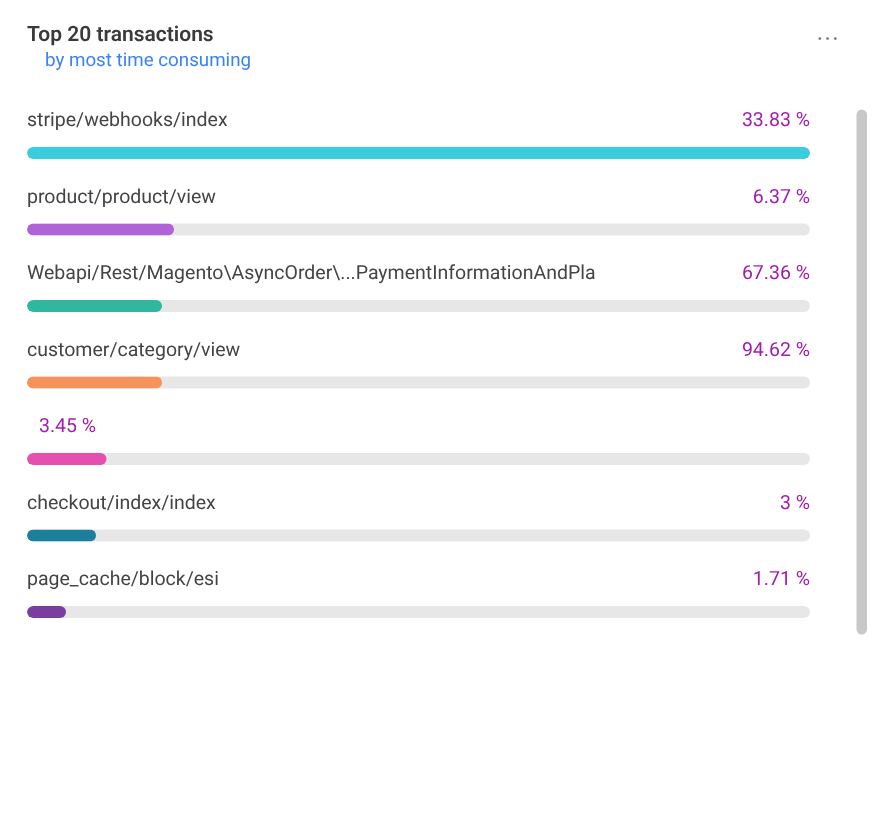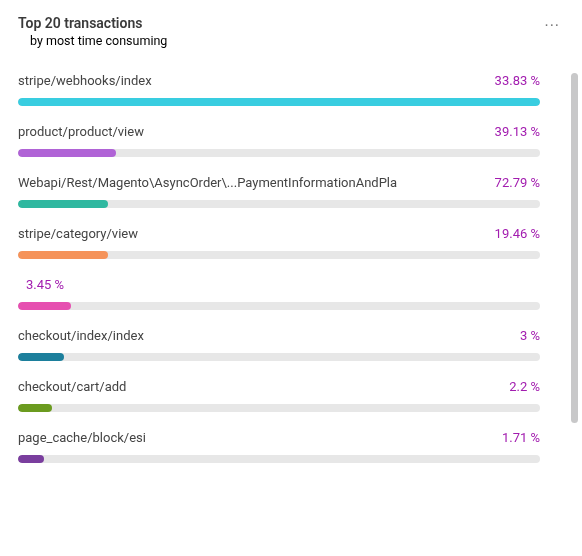--- a/index.html
+++ b/index.html
@@ -32,21 +32,21 @@
       flex-direction: column;
     }
     .title {
       font-size: 14px;
       font-weight: 600;
       color: #3a3a3a;
       line-height: 1.3;
     }
     .subtitle {
       font-size: 12.5px;
-      color: #000000;
+      color: #3b82f6;
       line-height: 1.3;
       margin-top: 1px;
       padding-left: 12px;
     }
     .menu-icon {
       color: #777;
       font-size: 16px;
       line-height: 1;
       padding: 2px 4px;
       cursor: pointer;
@@ -126,39 +126,39 @@
             <div class="row-label">stripe/webhooks/index</div>
             <div class="row-value">33.83 %</div>
           </div>
           <div class="bar-track">
             <div class="bar-fill" style="width: 100%; background: rgb(57, 205, 224);"></div>
           </div>
         </div>
         <div class="row">
           <div class="row-head">
             <div class="row-label">product/product/view</div>
-            <div class="row-value">39.13 %</div>
+            <div class="row-value">6.37 %</div>
           </div>
           <div class="bar-track">
             <div class="bar-fill" style="width: 18.8294%; background: rgb(176, 99, 214);"></div>
           </div>
         </div>
         <div class="row">
           <div class="row-head">
             <div class="row-label">Webapi/Rest/Magento\AsyncOrder\...PaymentInformationAndPla</div>
-            <div class="row-value">72.79 %</div>
+            <div class="row-value">67.36 %</div>
           </div>
           <div class="bar-track">
             <div class="bar-fill" style="width: 17.2037%; background: rgb(47, 184, 160);"></div>
           </div>
         </div>
         <div class="row">
           <div class="row-head">
-            <div class="row-label">stripe/category/view</div>
-            <div class="row-value">19.46 %</div>
+            <div class="row-label">customer/category/view</div>
+            <div class="row-value">94.62 %</div>
           </div>
           <div class="bar-track">
             <div class="bar-fill" style="width: 17.1741%; background: rgb(245, 147, 90);"></div>
           </div>
         </div>
         <div class="row">
           <div class="row-head">
             <div class="row-value">3.45 %</div>
           </div>
           <div class="bar-track">
@@ -169,29 +169,20 @@
           <div class="row-head">
             <div class="row-label">checkout/index/index</div>
             <div class="row-value">3 %</div>
           </div>
           <div class="bar-track">
             <div class="bar-fill" style="width: 8.86787%; background: rgb(28, 127, 156);"></div>
           </div>
         </div>
         <div class="row">
           <div class="row-head">
-            <div class="row-label">checkout/cart/add</div>
-            <div class="row-value">2.2 %</div>
-          </div>
-          <div class="bar-track">
-            <div class="bar-fill" style="width: 6.5031%; background: rgb(107, 155, 31);"></div>
-          </div>
-        </div>
-        <div class="row">
-          <div class="row-head">
             <div class="row-label">page_cache/block/esi</div>
             <div class="row-value">1.71 %</div>
           </div>
           <div class="bar-track">
             <div class="bar-fill" style="width: 5.05469%; background: rgb(122, 62, 158);"></div>
           </div>
         </div>
       </div>
     <div class="scrollbar-thumb"></div>
   </div>

